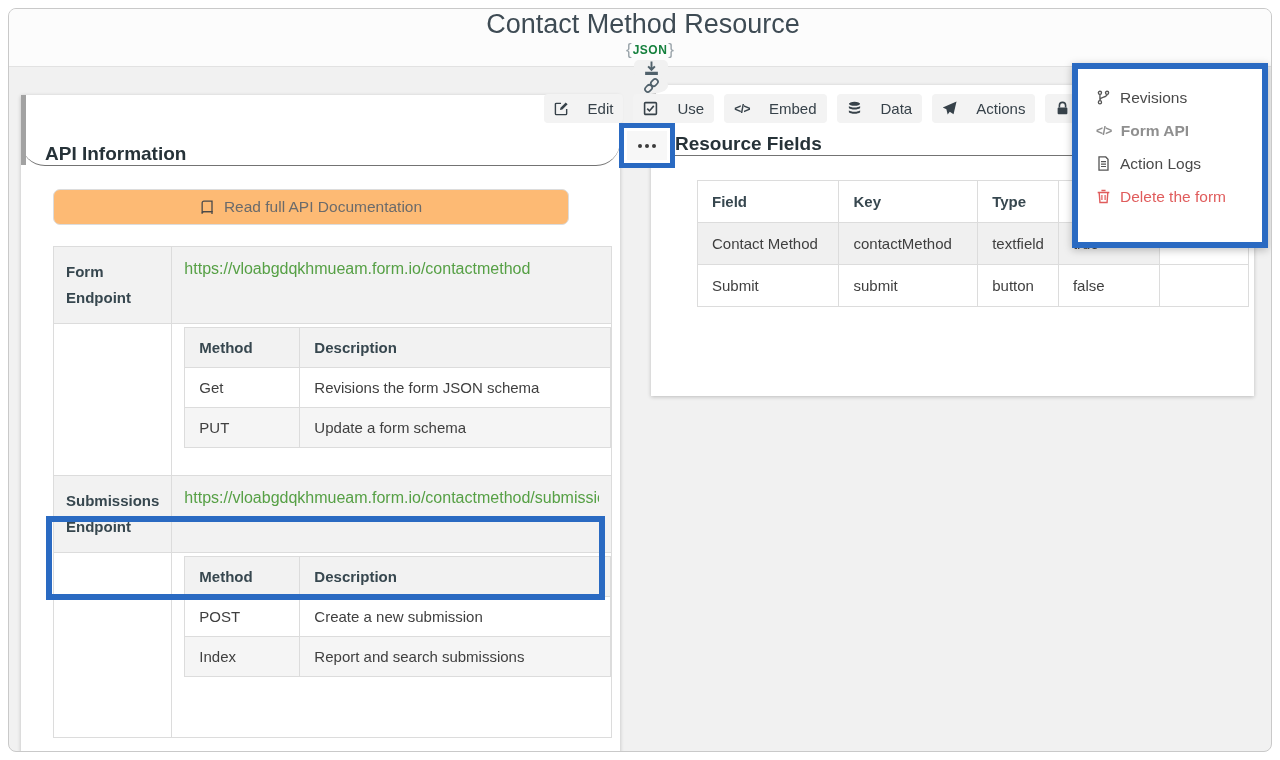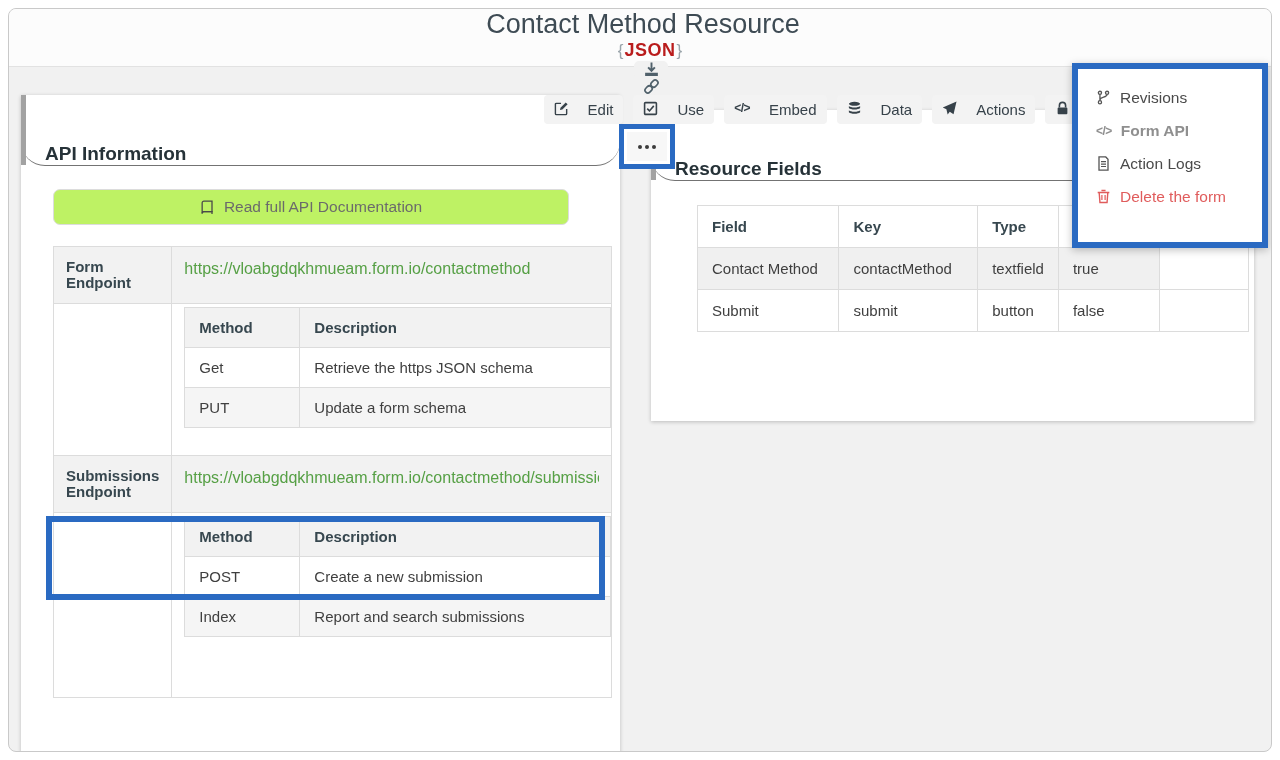--- a/index.html
+++ b/index.html
@@ -4,52 +4,52 @@
 <style>
   * { box-sizing: border-box; margin: 0; padding: 0; }
   html,body { width:1280px; height:760px; background:#fff; font-family:"Liberation Sans","DejaVu Sans",sans-serif; }
   .frame { position:absolute; left:8px; top:8px; width:1264px; height:744px; border:1px solid #c9c9c9; border-radius:8px; background:#f1f1f1; overflow:hidden; }
 
   
   .topbar { position:relative; height:58px; background:#fcfcfc; border-bottom:1px solid #e2e2e2; display:flex; align-items:center; padding:0 10px 0 16px; z-index:5;flex-direction:column; }
   .page-title { font-size:27px; color:#3e4b54; white-space:nowrap; }
   .json-badge { margin-left:14px; display:flex; align-items:center; }
   .json-badge .brace { color:#9aa4aa; font-size:17px; }
-  .json-badge .jsonword { color:#b91c1c; font-size:18px; font-weight:bold; letter-spacing:.5px; padding:0 1px; }
+  .json-badge .jsonword { color:#15803d; font-size:12px; font-weight:bold; letter-spacing:.5px; padding:0 1px; }
   .hdr-icon-btn { margin-left:16px; width:34px; height:31px; border-radius:5px; background:#f1f1f1; color:#50616b; display:flex; align-items:center; justify-content:center; cursor:pointer; }
   .hdr-icon-btn.round { border-radius:50%; height:34px; }
   .hdr-icon-btn svg { width:17px; height:17px; }
 
   .toolbar { margin-left:auto; display:flex; align-items:center; gap:10px; }
-  .tb-btn { background:#f3f3f3; border-radius:4px; padding:6px 10px; font-size:15px; color:#37424a; display:flex; align-items:flex-start; gap:19px; white-space:nowrap; cursor:pointer; }
+  .tb-btn { background:#f3f3f3; border-radius:4px; padding:6px 10px; font-size:15px; color:#37424a; display:flex; align-items:center; gap:19px; white-space:nowrap; cursor:pointer; }
   .tb-btn svg { width:15px; height:15px; }
   .code-glyph { font-size:12px; font-weight:bold; letter-spacing:-.5px; }
 
   .more-annot { margin-left:8px; border:5px solid #2a6ac2; padding:3px; background:#fff; }
   .more-btn { width:40px; height:29px; background:#f7f7f7; display:flex; align-items:center; justify-content:center; gap:3px; cursor:pointer; }
   .more-btn i { width:4px; height:4px; border-radius:50%; background:#3c3c3c; }
 
   
   .content { position:absolute; left:0; right:0; top:59px; bottom:0; }
   .card { position:absolute; background:#fff; box-shadow:0 1px 4px rgba(0,0,0,.22); }
   .card-header { position:relative; height:71px; display:flex; align-items:flex-end; padding-left:24px; border-bottom:1px solid #737373;border-radius:24px; }
   .card-header::before { content:""; position:absolute; left:0; top:0; width:5px; height:100%; background:#a2a2a2; }
   .card-title { font-size:19px; font-weight:bold; color:#263238; }
 
   .card-api { left:12px; top:27px; width:599px; height:720px; }
-  .card-fields { left:642px; top:42px; width:603px; height:311px; }
-
-  .doc-btn { display:flex; align-items:center; justify-content:center; gap:9px; width:516px; height:36px; margin:23px 0 21px 32px; border:1px solid #dcdcdc; border-radius:7px; background:#bef264; font-size:15.5px; color:#6b6b6b; cursor:pointer; }
+  .card-fields { left:642px; top:17px; width:603px; height:311px; }
+
+  .doc-btn { display:flex; align-items:center; justify-content:center; gap:9px; width:516px; height:36px; margin:23px 0 21px 32px; border:1px solid #dcdcdc; border-radius:7px; background:#fdba74; font-size:15.5px; color:#6b6b6b; cursor:pointer; }
   .doc-btn svg { width:15px; height:15px; color:#4a4a4a; }
 
   table { border-collapse:collapse; }
   td,th { border:1px solid #dcdcdc; font-size:15px; color:#3f3f3f; text-align:left; vertical-align:top; }
 
   .ep-table { width:550px; margin-left:32px; }
-  .ep-table .lbl { width:121px; padding:12px; font-weight:bold; color:#37474f; line-height:16px; }
+  .ep-table .lbl { width:121px; padding:12px; font-weight:bold; color:#37474f; line-height:26px; }
   .ep-table .val { padding:13px 12px; font-size:16px; }
   .ep-table .epr td { background:#f2f2f2; }
   .ep-table .url { color:#56a045; text-decoration:none; white-space:nowrap; }
   .ep-table .valwrap { overflow:hidden; max-width:415px; }
   .ep-table .nest { padding:3px 0 27px 12px; border-top:none; }
   .ep-table .nest.last { padding-bottom:60px; }
 
   .m-table { width:100%; }
   .m-table th { padding:11px 14px; background:#f2f2f2; color:#37474f; }
   .m-table td { padding:11px 14px; }
@@ -235,21 +235,21 @@
           <td class="lbl"></td>
           <td class="nest">
             <table class="m-table">
               <tbody>
                     <tr>
                 <th class="mcol">Method</th>
                 <th>Description</th>
               </tr>
               <tr>
                 <td>Get</td>
-                <td>Retrieve the https JSON schema</td>
+                <td>Revisions the form JSON schema</td>
               </tr>
               <tr class="alt">
                 <td>PUT</td>
                 <td>Update a form schema</td>
               </tr>
             </tbody>
                 </table>
           </td>
         </tr>
         <tr class="epr">

